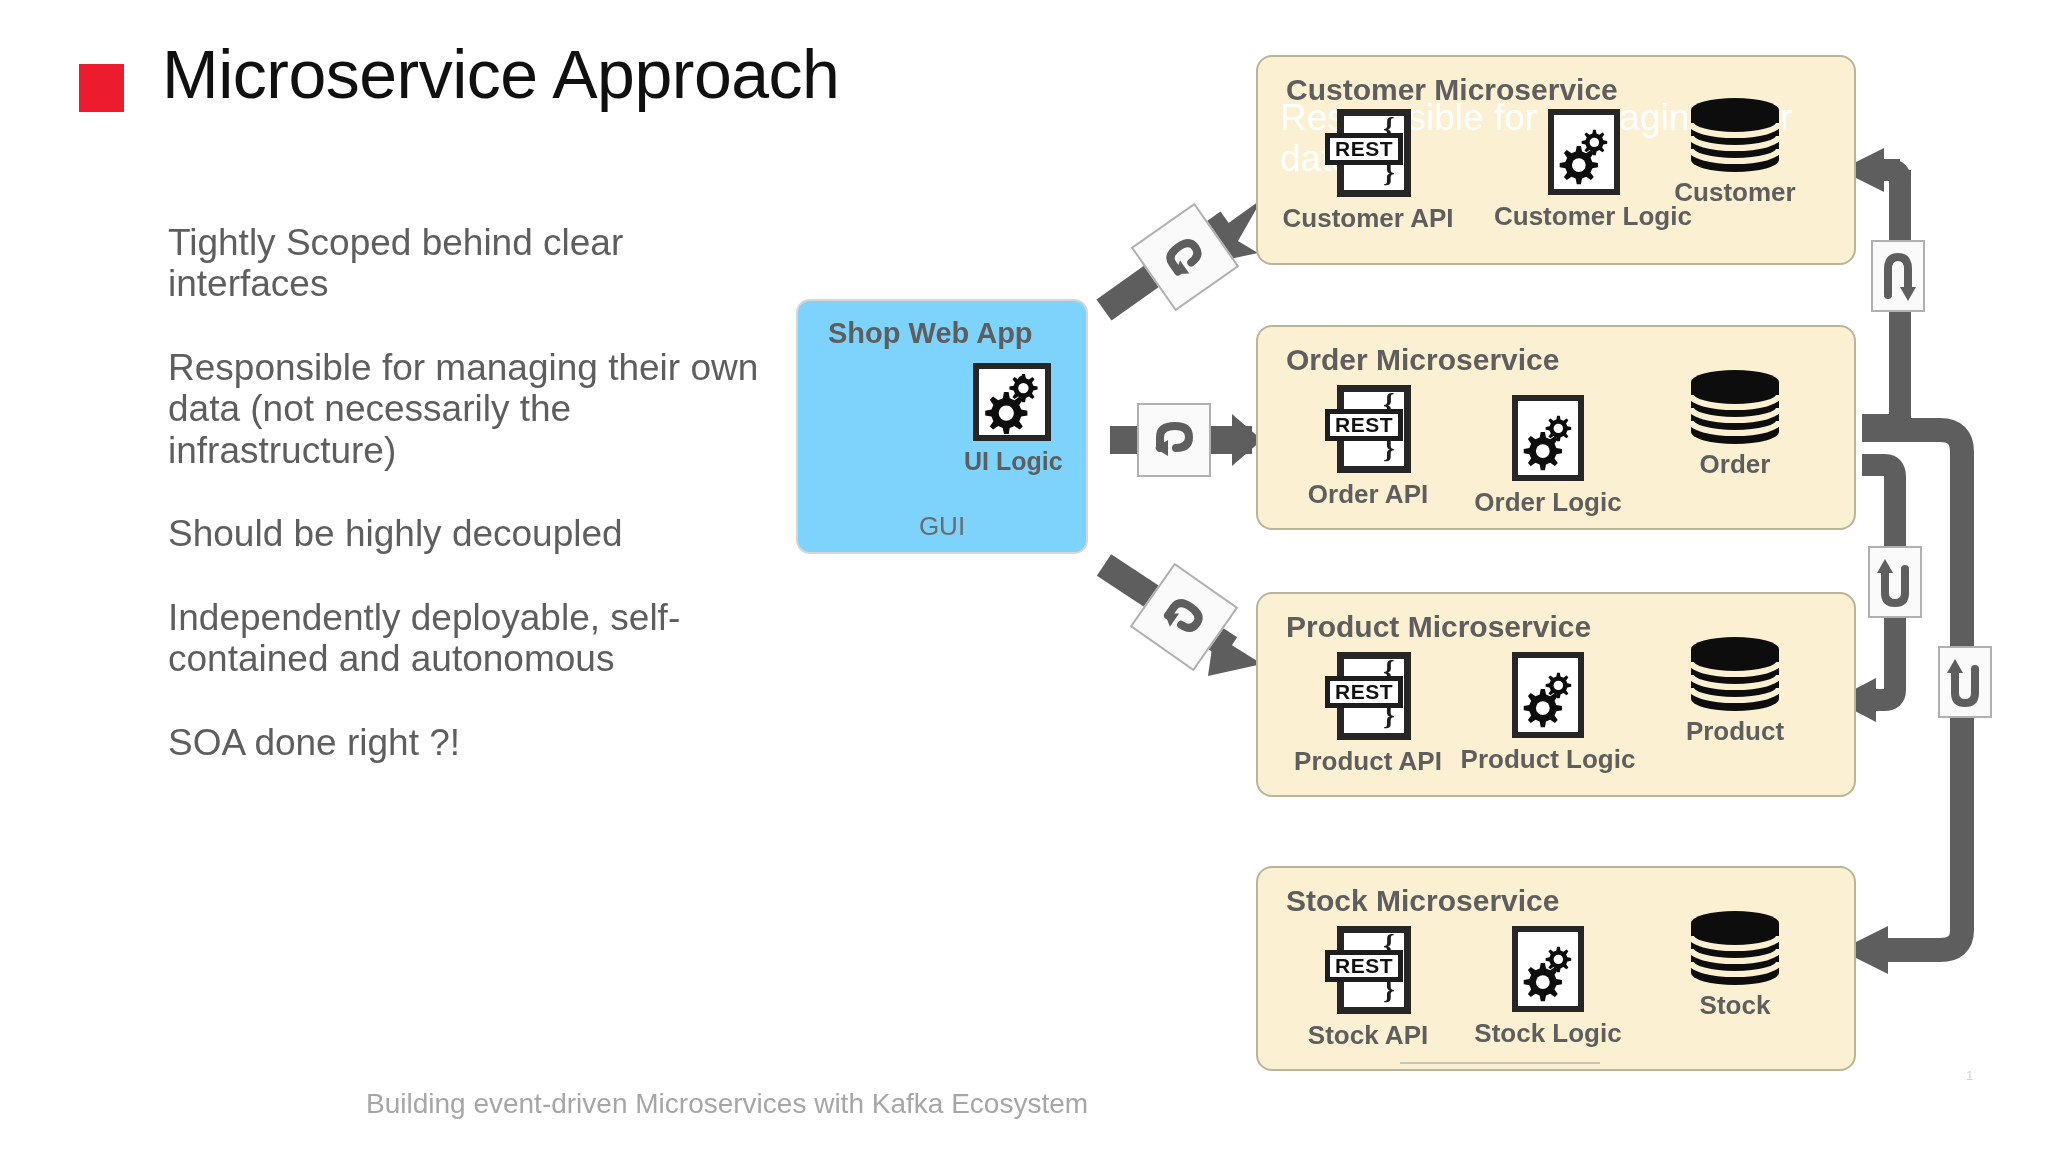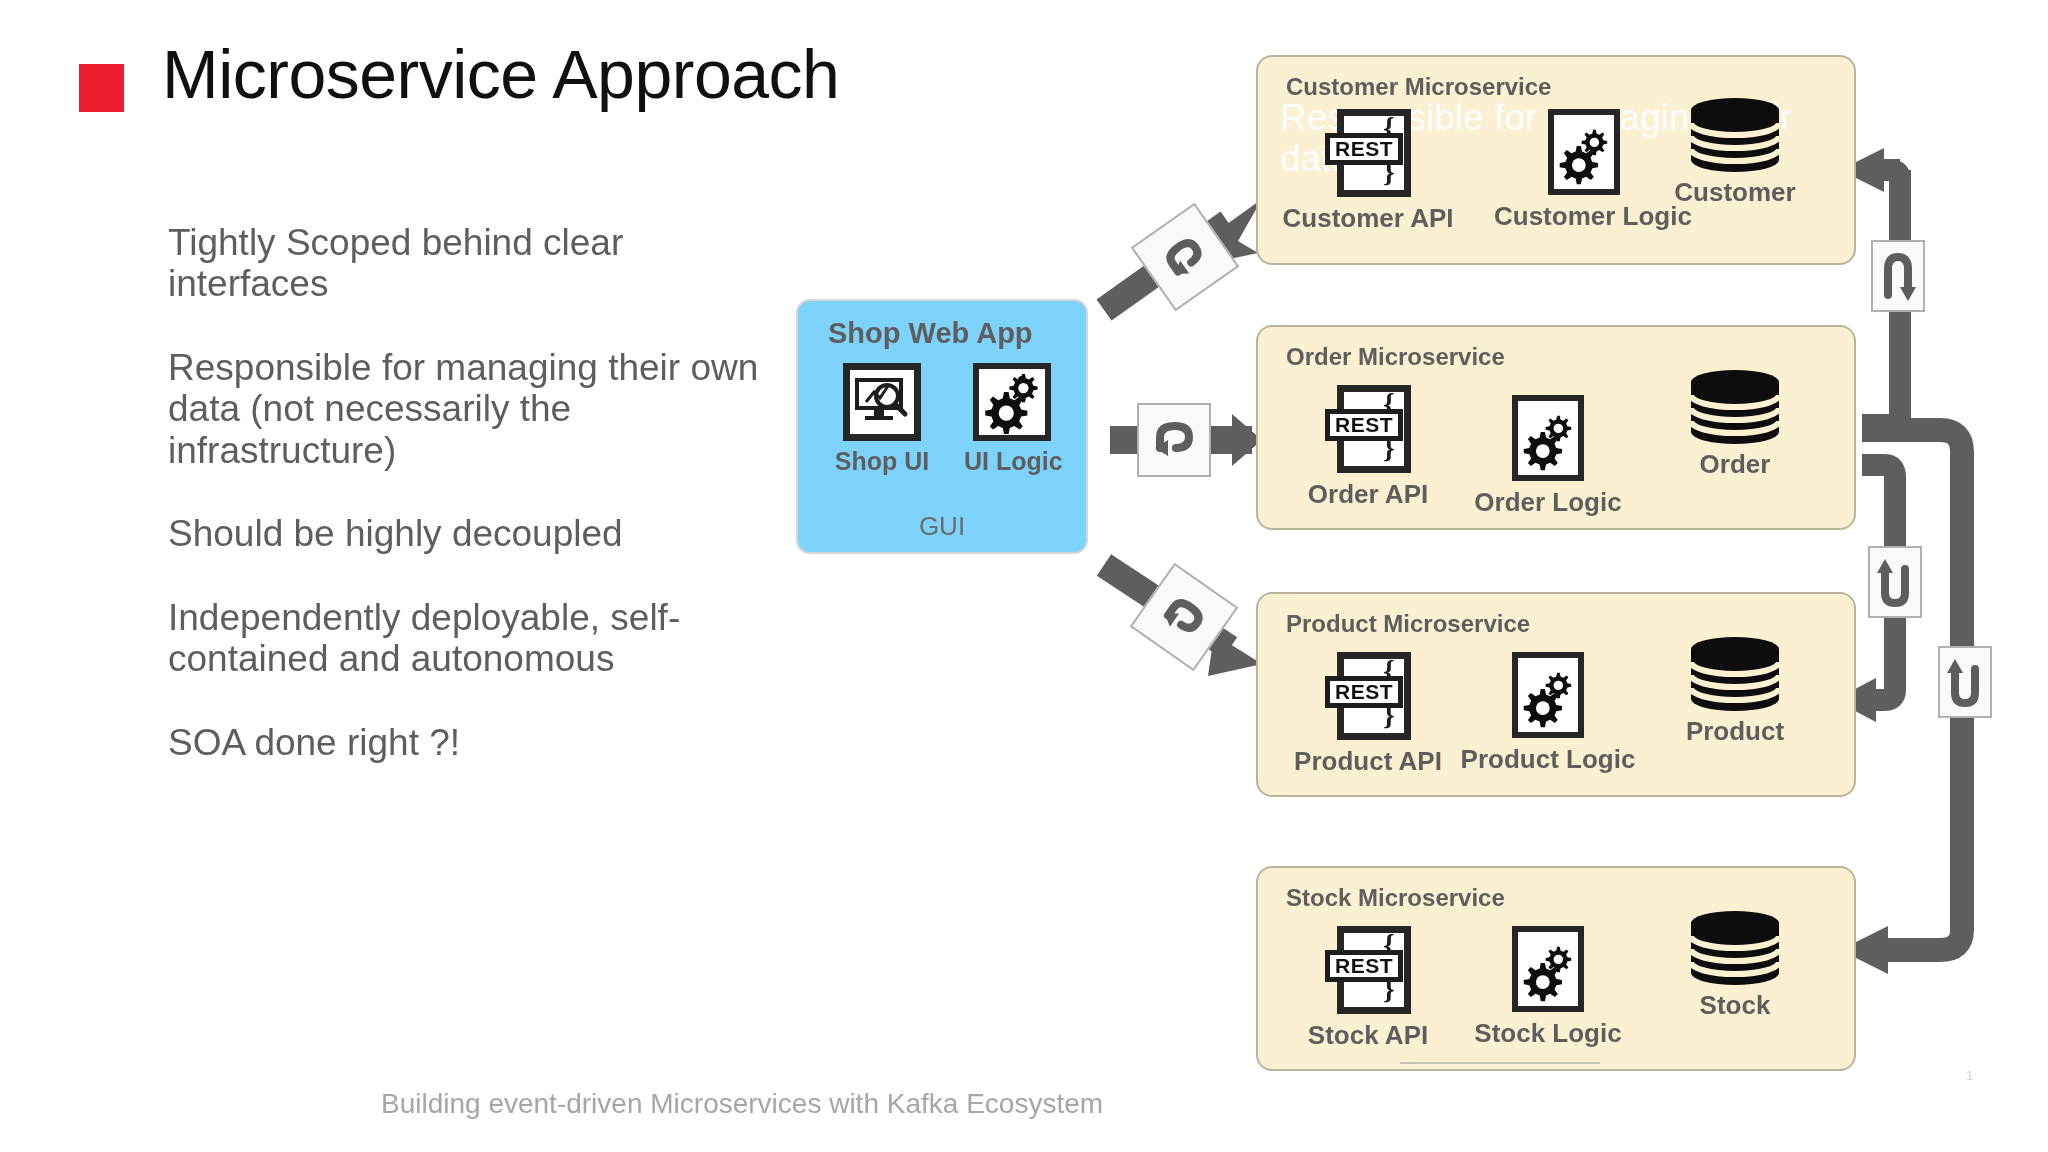--- a/index.html
+++ b/index.html
@@ -26,21 +26,21 @@
   
   .body-col{
     position:absolute;left:168px;top:222px;width:600px;
     color:#5e5e5e;font-size:37px;line-height:1.12;
   }
   .body-para{margin:0 0 42px 0;}
 
   
   .footer-text{
     position:absolute;left:366px;top:1088px;
-    font-size:28px;color:#a6a6a6;white-space:nowrap;margin-left:15px;
+    font-size:28px;color:#a6a6a6;white-space:nowrap;
   }
   .footer-rule{
     position:absolute;left:1400px;top:1062px;width:200px;height:2px;
     background:#b3b8a5;opacity:.75;
   }
   .page-mark{
     position:absolute;left:1966px;top:1068px;
     font-size:13px;color:#d2d2d2;
   }
 
@@ -76,21 +76,21 @@
   .gear-box.tall{width:72px;height:86px;}
 
   
   .ms-card{
     position:absolute;width:600px;
     background:#fbf0d1;border:2px solid #b9b59a;border-radius:16px;
     box-sizing:border-box;
   }
   .ms-title{
     position:absolute;left:28px;top:16px;
-    font-size:24px;font-weight:bold;color:#5e5e5e;white-space:nowrap;
+    font-size:30px;font-weight:bold;color:#5e5e5e;white-space:nowrap;
   }
   .ms-slot{position:absolute;text-align:center;}
   .ms-slot .cap{
     margin-top:6px;font-size:26px;font-weight:bold;color:#5e5e5e;white-space:nowrap;
   }
   .api-icon{
     position:relative;width:86px;height:88px;margin:0 auto;
   }
   .api-frame{
     position:absolute;left:12px;top:0;width:74px;height:88px;
@@ -221,33 +221,20 @@
   <div class="badge" style="left:1938px;top:646px;width:54px;height:72px;">
     <svg width="44" height="58" viewBox="0 0 44 58">
       <path d="M12,16 L12,40 Q12,50 22,50 Q32,50 32,40 L32,16" stroke="#5e5e5e" stroke-width="8" fill="none" stroke-linecap="round"></path>
       <path d="M4,20 L12,6 L20,20 Z" fill="#5e5e5e"></path>
     </svg>
   </div>
 
   <div class="gui-card">
     <div class="gui-title">Shop Web App</div>
 
-    <div class="icon-slot" style="left:36px;top:62px;width:96px;">
-      <div class="mon-box">
-        <svg width="64" height="64" viewBox="0 0 64 64" style="position:absolute;left:0;top:0;">
-          <rect x="7" y="10" width="44" height="28" fill="none" stroke="#1d1d1d" stroke-width="4"></rect>
-          <rect x="24" y="38" width="10" height="8" fill="#1d1d1d"></rect>
-          <rect x="15" y="46" width="28" height="4" fill="#1d1d1d"></rect>
-          <path d="M16,32 L24,22 L30,28 L38,16" stroke="#1d1d1d" stroke-width="3" fill="none"></path>
-          <circle cx="37" cy="26" r="11" fill="none" stroke="#1d1d1d" stroke-width="4"></circle>
-          <path d="M45,34 L55,44" stroke="#1d1d1d" stroke-width="5" stroke-linecap="round"></path>
-        </svg>
-      </div>
-      <div class="cap">Shop UI</div>
-    </div>
 
     <div class="icon-slot" style="left:166px;top:62px;width:96px;">
       <div class="gear-box">
         <svg width="64" height="64" viewBox="0 0 64 64" style="position:absolute;left:1px;top:1px;">
           <g fill="#0d0d0d">
             <path d="M42,10 m-4,0 a4,4 0 1,0 8,0 a4,4 0 1,0 -8,0"></path>
             <path d="M42,4 L45,4 L45.8,8.2 L49,9.6 L52.4,7.1 L54.5,9.2 L52,12.6 L53.4,15.8 L57.6,16.6 L57.6,19.6 L53.4,20.4 L52,23.6 L54.5,27 L52.4,29.1 L49,26.6 L45.8,28 L45,32.2 L42,32.2 L41.2,28 L38,26.6 L34.6,29.1 L32.5,27 L35,23.6 L33.6,20.4 L29.4,19.6 L29.4,16.6 L33.6,15.8 L35,12.6 L32.5,9.2 L34.6,7.1 L38,9.6 L41.2,8.2 Z"></path>
             <circle cx="43.4" cy="18.1" r="5.2" fill="#ffffff"></circle>
           </g>
           <g fill="#0d0d0d">

